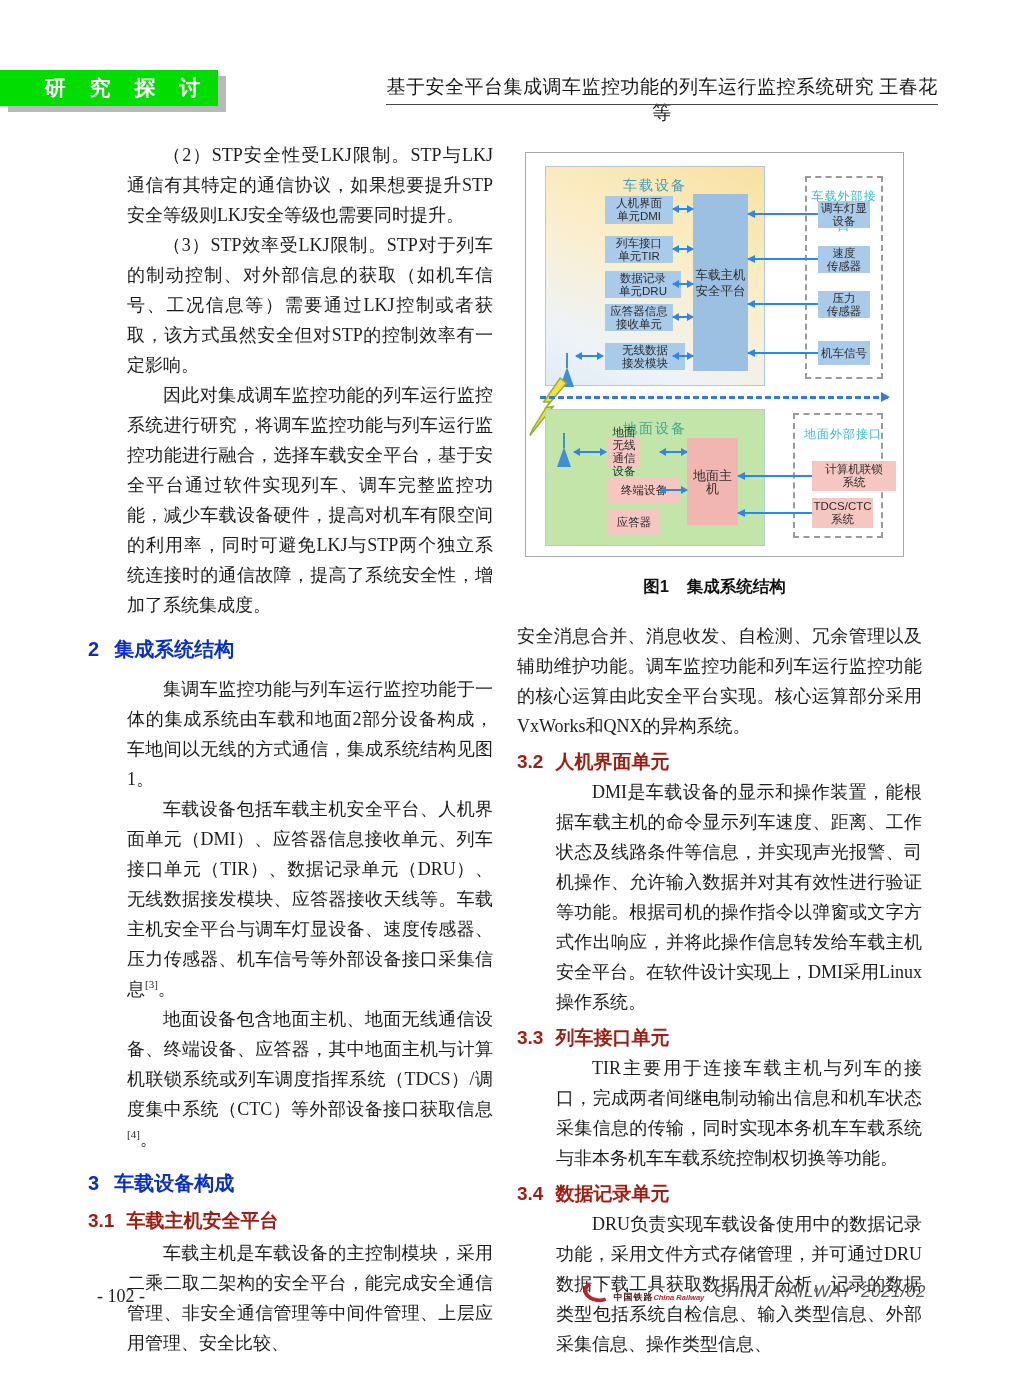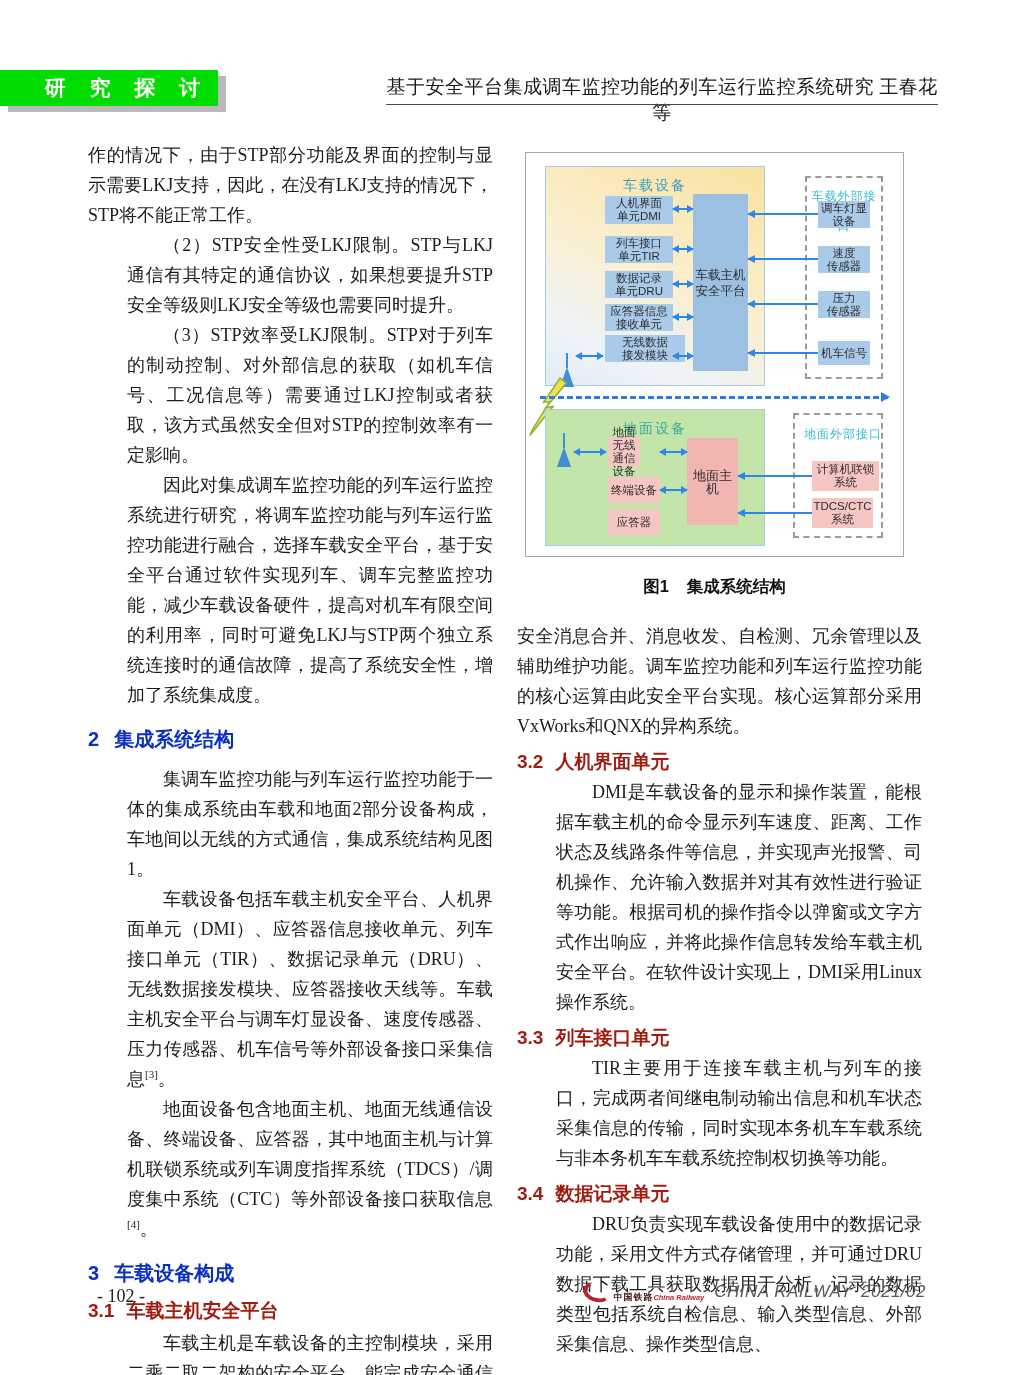--- a/index.html
+++ b/index.html
@@ -64,31 +64,31 @@
     display:flex; align-items:center; justify-content:center;
     white-space:pre-line; text-align:center;
     font-size:11.5px; line-height:13px; color:#2c2c2c;
   }
   .blue-box { background:#a9cae9; }
   .pink-box { background:#f5c6c2; }
   .host-ob  { left:167px; top:41px;  width:55px; height:177px; background:#9cc0e2; font-size:12.5px; line-height:16px; }
   .host-gr  { left:161px; top:285px; width:51px; height:87px;  background:#f2b6b2; font-size:13px; }
   .u0 { left:79px; top:43px;  width:68px; height:28px; }
   .u1 { left:79px; top:83px;  width:68px; height:27px; }
-  .u2 { left:79px; top:118px; width:68px; height:27px; }
+  .u2 { left:79px; top:118px; width:76px; height:27px; }
   .u3 { left:79px; top:151px; width:68px; height:27px; }
-  .u4 { left:79px; top:182px; width:80px; height:27px; }
+  .u4 { left:79px; top:190px; width:80px; height:27px; }
   .e0 { left:292px; top:48px;  width:52px; height:27px; }
   .e1 { left:292px; top:93px;  width:52px; height:27px; }
   .e2 { left:292px; top:138px; width:52px; height:27px; }
   .e3 { left:292px; top:188px; width:52px; height:24px; }
   .g0 { left:82px; top:284px; width:32px; height:30px;font-family:Liberation Mono, monospace; }
-  .g1 { left:82px; top:324px; width:52px; height:26px;text-align:right; }
+  .g1 { left:82px; top:324px; width:72px; height:26px;text-align:right; }
   .g2 { left:82px; top:356px; width:52px; height:26px; }
-  .ge0 { left:286px; top:308px; width:67px; height:30px; }
+  .ge0 { left:286px; top:308px; width:84px; height:30px; }
   .ge1 { left:286px; top:345px; width:61px; height:30px; }
 
   
   .arr { height:0; border-top:2px solid #2e86e8; }
   .arr::before, .arr::after, .dash-link::after {
     content:''; position:absolute; width:0; height:0;
     border-top:4px solid transparent; border-bottom:4px solid transparent;
   }
   .arr.dbl::before { left:-1px; top:-5px; border-right:7px solid #2e86e8; }
   .arr.dbl::after  { right:-1px; top:-5px; border-left:7px solid #2e86e8; }
@@ -142,21 +142,20 @@
 </head>
 <body>
 
 <div class="page">
 
   <div class="tag-bar">研 究 探 讨</div>
   <div class="header-title">基于安全平台集成调车监控功能的列车运行监控系统研究  王春花 等</div>
   <div class="header-rule"></div>
 
   <div class="col col-left">
-    <p>作的情况下，由于STP部分功能及界面的控制与显示需要LKJ支持，因此，在没有LKJ支持的情况下，STP将不能正常工作。</p>
     <p class="ind">（2）STP安全性受LKJ限制。STP与LKJ通信有其特定的通信协议，如果想要提升STP安全等级则LKJ安全等级也需要同时提升。</p>
     <p class="ind">（3）STP效率受LKJ限制。STP对于列车的制动控制、对外部信息的获取（如机车信号、工况信息等）需要通过LKJ控制或者获取，该方式虽然安全但对STP的控制效率有一定影响。</p>
     <p class="ind">因此对集成调车监控功能的列车运行监控系统进行研究，将调车监控功能与列车运行监控功能进行融合，选择车载安全平台，基于安全平台通过软件实现列车、调车完整监控功能，减少车载设备硬件，提高对机车有限空间的利用率，同时可避免LKJ与STP两个独立系统连接时的通信故障，提高了系统安全性，增加了系统集成度。</p>
     <div class="h2">
       <span>2</span>
       <span>集成系统结构</span>
     </div>
     <p class="ind">集调车监控功能与列车运行监控功能于一体的集成系统由车载和地面2部分设备构成，车地间以无线的方式通信，集成系统结构见图1。</p>
     <p class="ind"><span>车载设备包括车载主机安全平台、人机界面单元（DMI）、应答器信息接收单元、列车接口单元（TIR）、数据记录单元（DRU）、无线数据接发模块、应答器接收天线等。车载主机安全平台与调车灯显设备、速度传感器、压力传感器、机车信号等外部设备接口采集信息</span><sup>[3]</sup><span>。</span></p>
     <p class="ind"><span>地面设备包含地面主机、地面无线通信设备、终端设备、应答器，其中地面主机与计算机联锁系统或列车调度指挥系统（TDCS）/调度集中系统（CTC）等外部设备接口获取信息</span><sup>[4]</sup><span>。</span></p>

